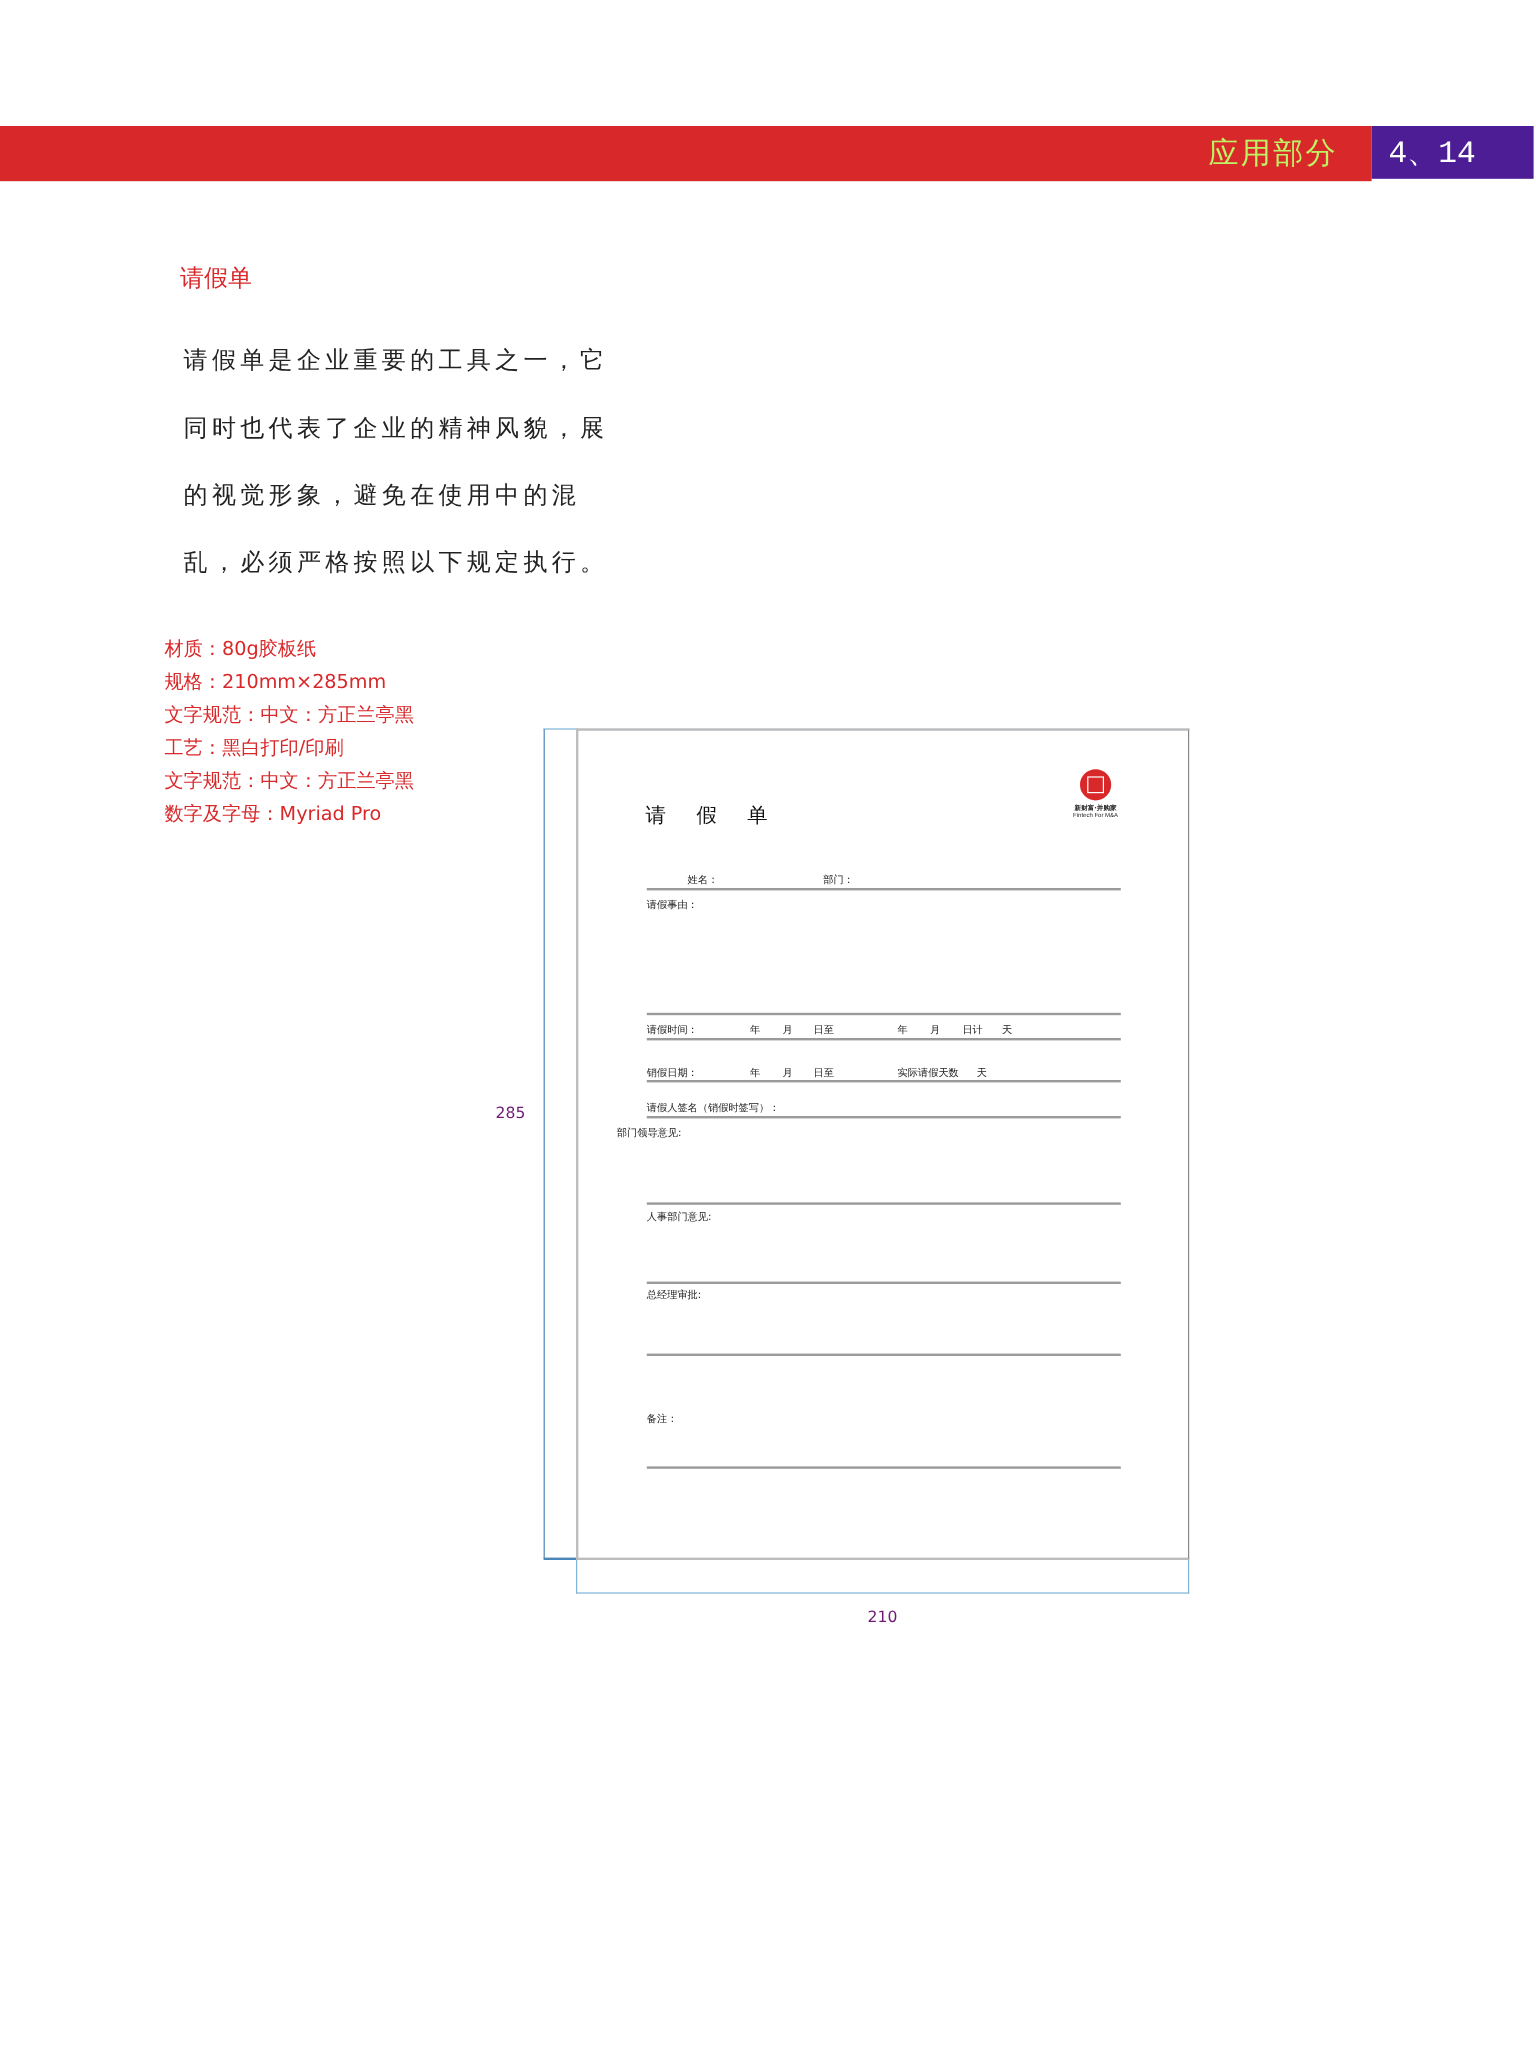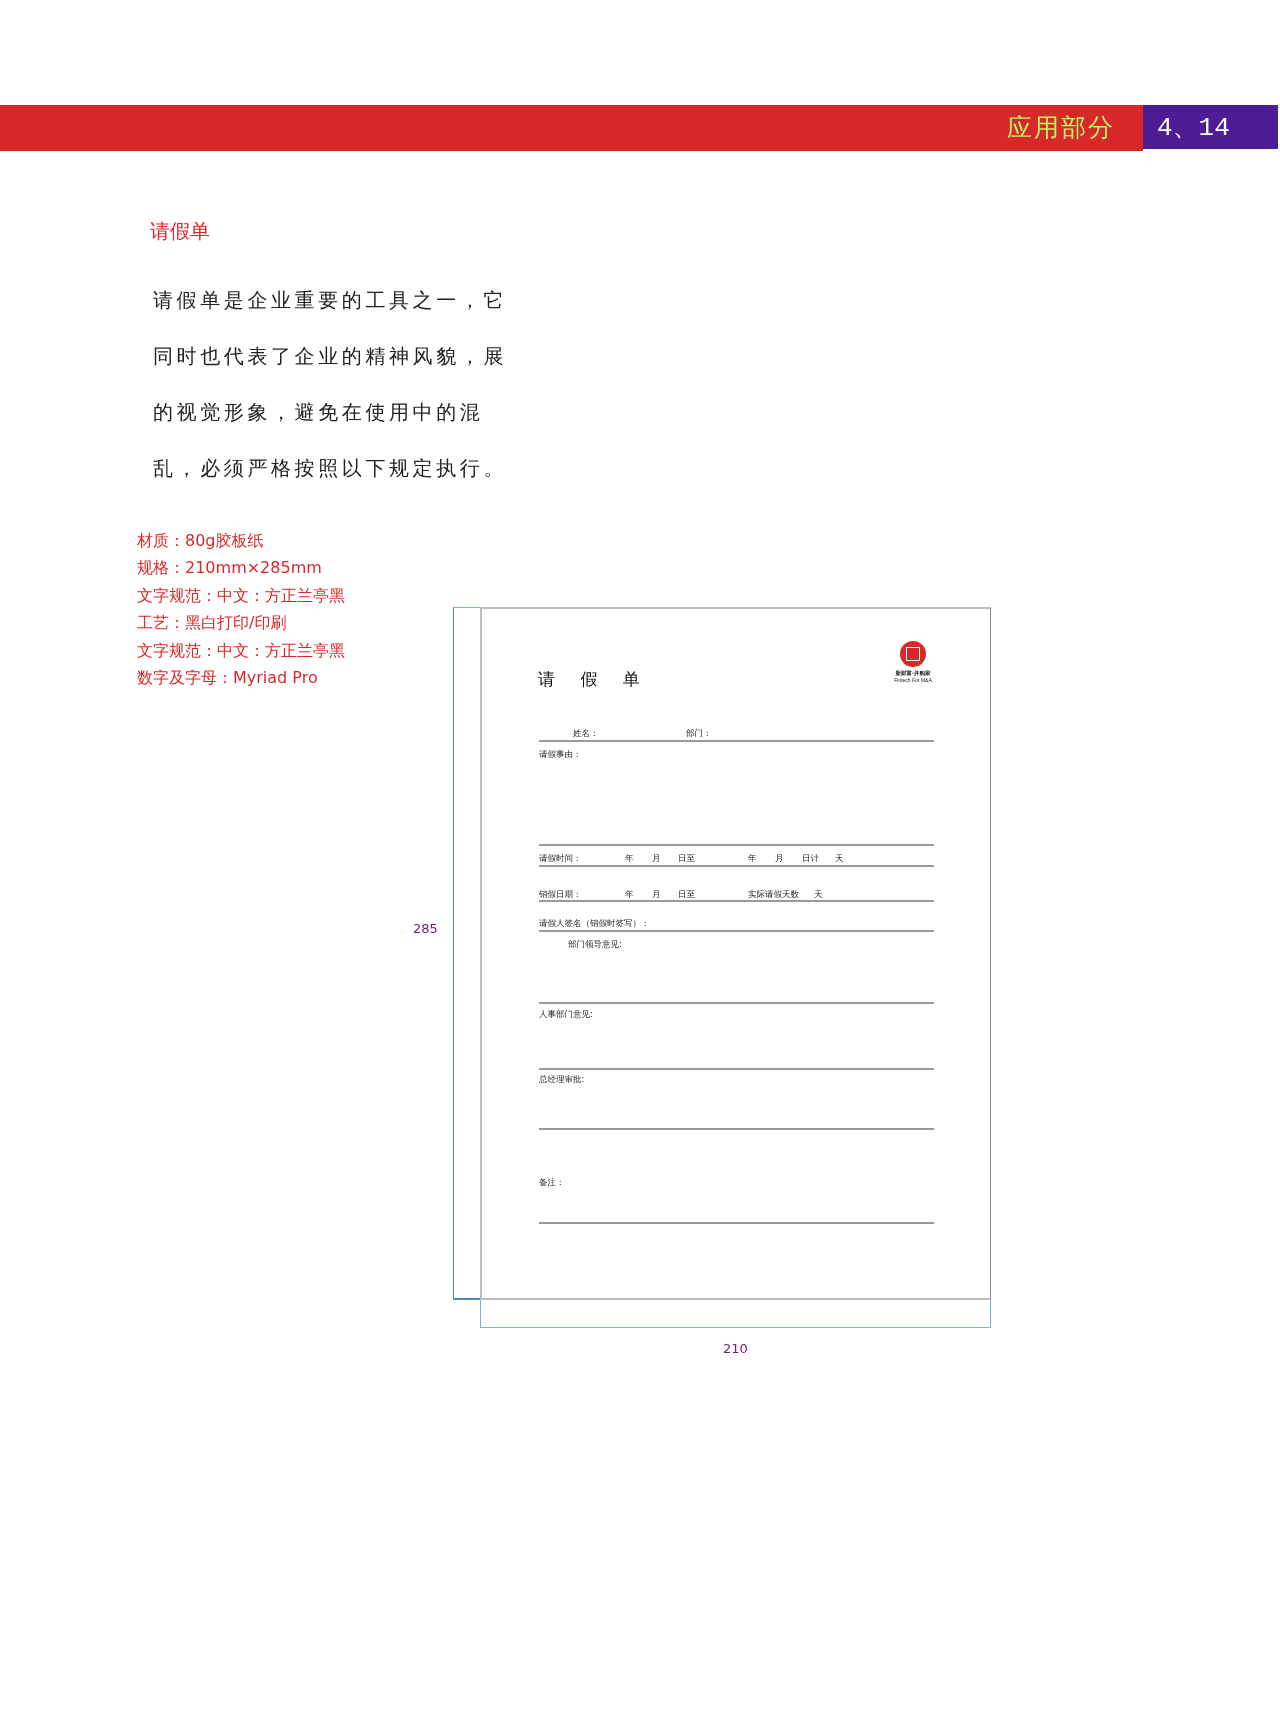--- a/index.html
+++ b/index.html
@@ -98,21 +98,21 @@
 <div class="fl" style="left:625px; top:889px;">年</div>
 <div class="fl" style="left:652px; top:889px;">月</div>
 <div class="fl" style="left:678px; top:889px;">日至</div>
 <div class="fl" style="left:748px; top:889px;">实际请假天数</div>
 <div class="fl" style="left:814px; top:889px;">天</div>
 <div class="rule" style="top:900px;"></div>
 
 <div class="fl" style="left:539px; top:918px;">请假人签名（销假时签写）：</div>
 <div class="rule" style="top:930px;"></div>
 
-<div class="fl" style="left:568px; top:939px;text-align:center;">部门领导意见:</div>
+<div class="fl" style="left:514px; top:939px;text-align:center;">部门领导意见:</div>
 <div class="rule" style="top:1002px;"></div>
 
 <div class="fl" style="left:539px; top:1009px;">人事部门意见:</div>
 <div class="rule" style="top:1068px;"></div>
 
 <div class="fl" style="left:539px; top:1074px;">总经理审批:</div>
 <div class="rule" style="top:1128px;"></div>
 
 <div class="fl" style="left:539px; top:1177px;">备注：</div>
 <div class="rule" style="top:1222px;"></div>

